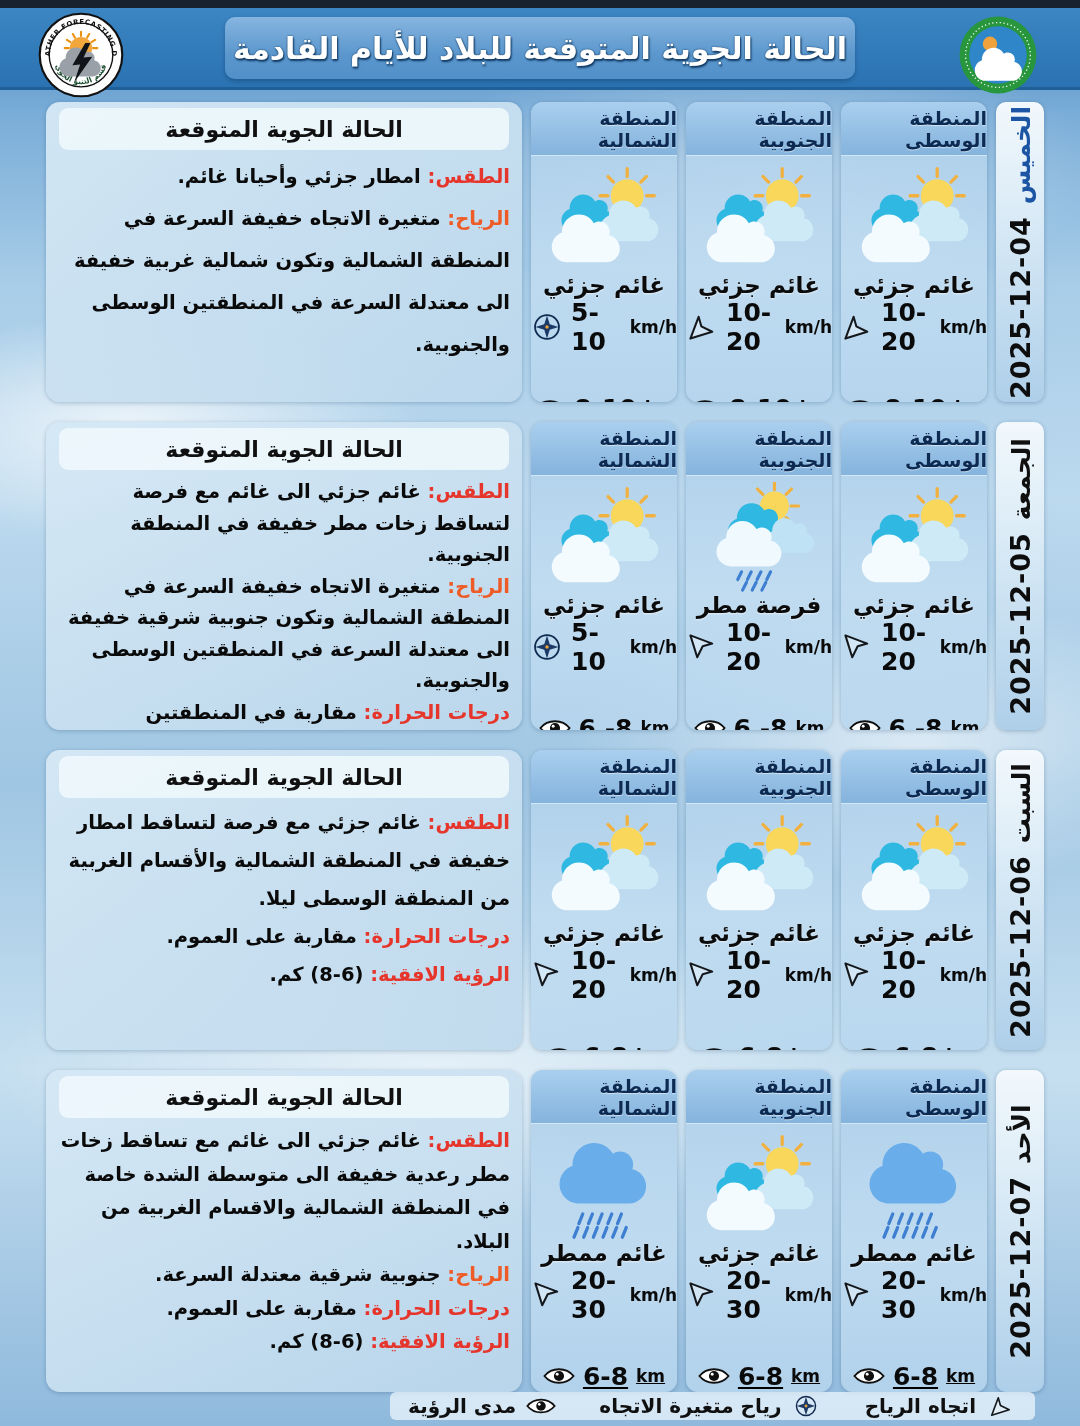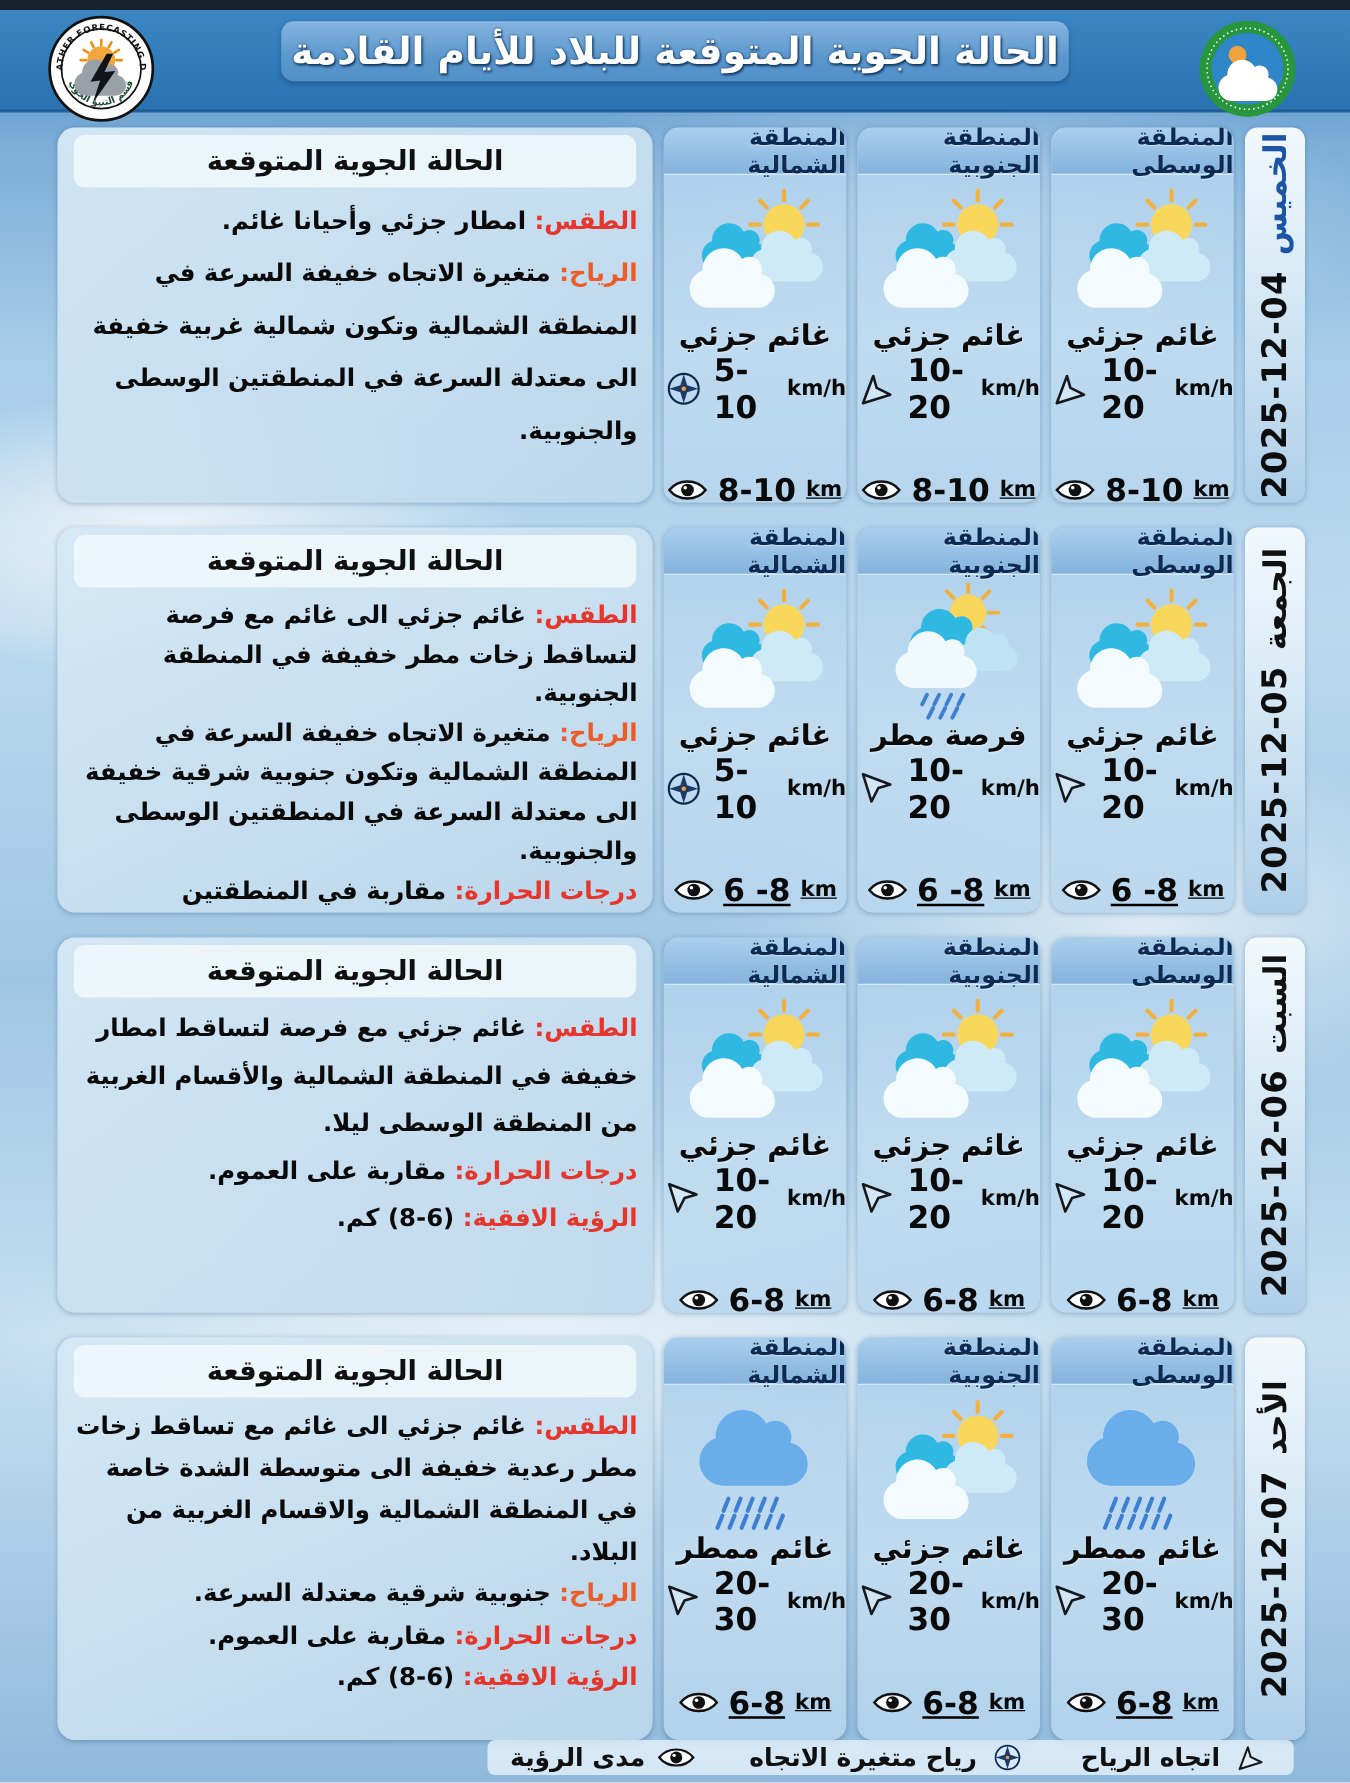--- a/index.html
+++ b/index.html
@@ -15,21 +15,21 @@
       linear-gradient(180deg,#4a86bf 0%,#7aadd8 8%,#a8cde8 20%,#bcd9ee 35%,#9fc6e3 55%,#c6dff0 75%,#8fb9dc 100%);
   }
   .top-strip { height:8px; background:#18222f; }
   
   .header {
     position:relative; height:82px;
     background:linear-gradient(180deg,#3c86c4,#2a72b1);
     border-bottom:3px solid #1f5f9a;
   }
   .title-panel {
-    position:absolute; left:225px; top:9px; width:630px; height:48px;
+    position:absolute; left:225px; top:9px; width:630px; height:62px;
     background:linear-gradient(180deg,#87b5e0,#5b97cd 60%,#5190c8);
     border-radius:10px; box-shadow:0 2px 4px rgba(10,40,80,.35);
     display:flex; align-items:center; justify-content:center;
   }
   .main-title {
     color:#fff; font-weight:bold; font-size:30px;
     text-shadow:1px 2px 2px #113a63, 0 0 2px #113a63;
     white-space:nowrap;
   }
   .logo { position:absolute; top:4px; }
@@ -52,21 +52,21 @@
   .day-name.blue { color:#1d55a5; }
   .date-num { font-weight:bold; font-size:27px; color:#0d0d0d; letter-spacing:1px; }
   
   .region-card {
     width:146px; flex:none; border-radius:12px; overflow:hidden;
     background:linear-gradient(180deg, rgba(172,207,234,.95), rgba(196,222,242,.8) 55%, rgba(183,214,238,.85));
     box-shadow:0 1px 4px rgba(20,60,100,.28);
     display:flex; flex-direction:column; align-items:center; padding-bottom:14px;
   }
   .region-header {
-    width:100%; height:38px; flex:none;
+    width:100%; height:54px; flex:none;
     background:linear-gradient(180deg,#aacfee,#84b3dd);
     display:flex; align-items:center; justify-content:center;
     border-bottom:1px solid rgba(255,255,255,.5);
   }
   .region-header span { font-weight:bold; font-size:19px; color:#0c2a52; text-shadow:0 1px 1px rgba(255,255,255,.5); }
   .icon-wrap { height:118px; display:flex; align-items:center; justify-content:center; margin-top:6px; }
   .wx { width:116px; height:110px; }
   .cond { font-weight:bold; font-size:23px; color:#0b0b0b; text-shadow:0 1px 2px rgba(255,255,255,.55); }
   .metric { display:flex; align-items:center; gap:8px; direction:ltr; width:100%; justify-content:center; }
   .metric.wind { margin-top:auto;justify-content:space-between; }

